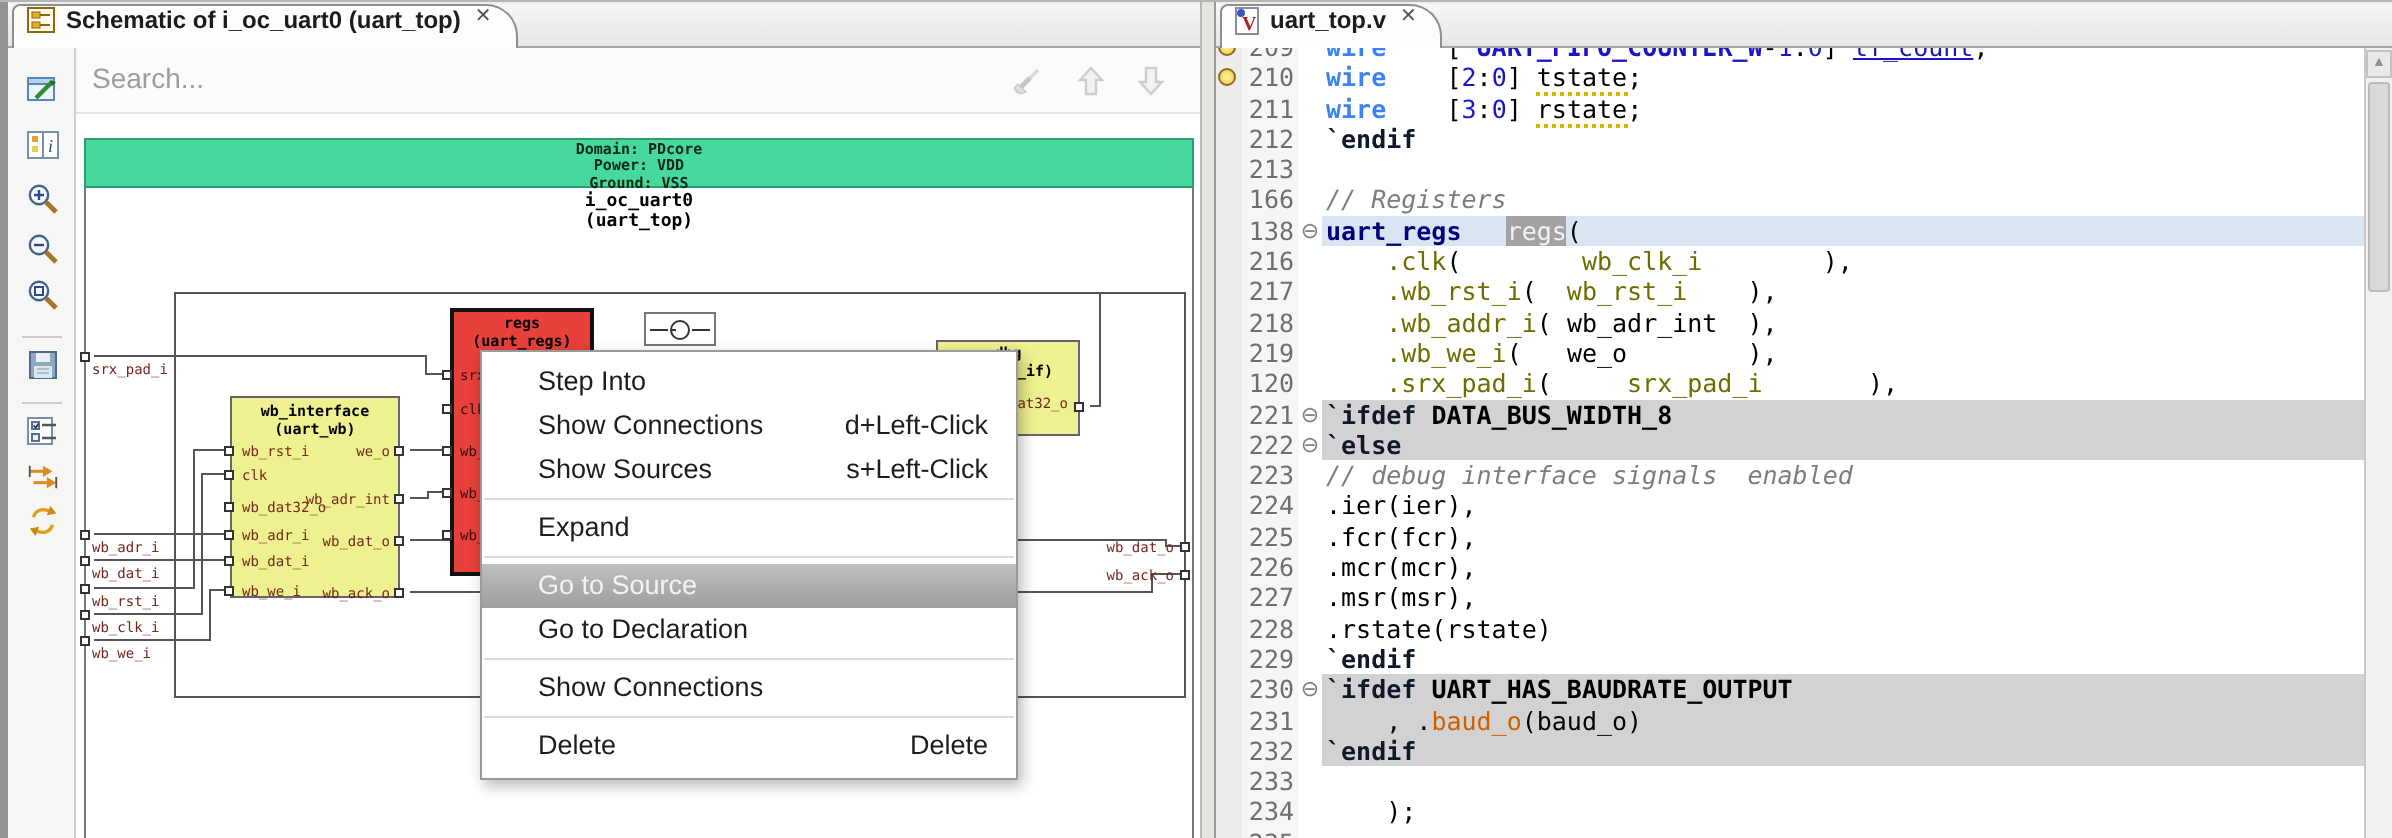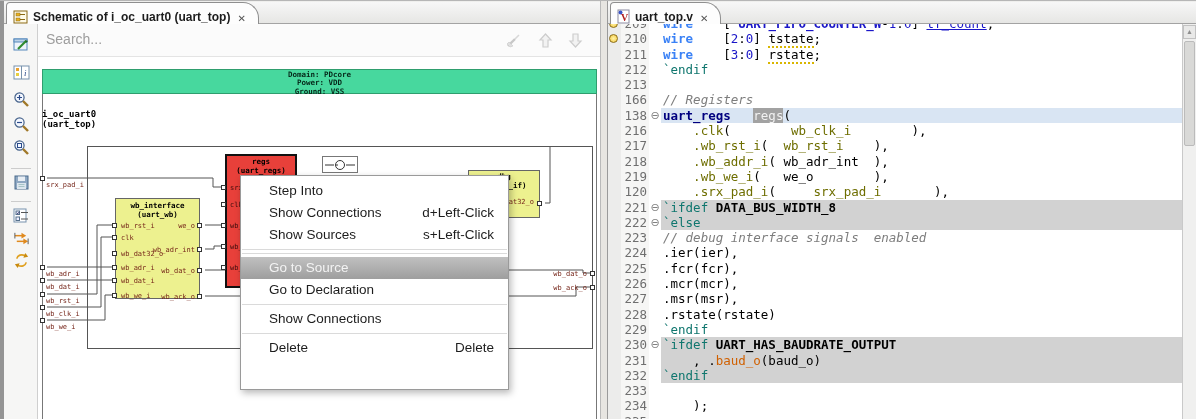--- a/index.html
+++ b/index.html
@@ -4,41 +4,41 @@
 <style>
   *{box-sizing:border-box;margin:0;padding:0}
   html,body{background:#fff}
   .app{position:relative;width:1196px;height:419px;overflow:hidden;
        font-family:"Liberation Sans",sans-serif;background:#efefed;border-top:1px solid #b6b6b6}
   .win-edge{position:absolute;left:0;top:0;width:4px;height:419px;background:#949494;z-index:60}
 
   
   .tabbar{position:absolute;top:1px;height:22px;background:linear-gradient(#f7f7f7,#e6e6e4);
           border-bottom:1px solid #a3a3a3;z-index:5}
-  .tab{position:absolute;left:2px;top:0;height:22px;display:flex;align-items:flex-end;gap:5px;
+  .tab{position:absolute;left:2px;top:0;height:22px;display:flex;align-items:flex-start;gap:5px;
        padding:0 12px 0 6px;background:#fdfdfd;border:1px solid #8f8f8f;border-bottom:none;
        border-radius:4px 16px 0 0;font-size:12px;font-weight:bold;color:#1c1c1c;white-space:nowrap}
   .tclose{font-size:10px;color:#555;margin-left:2px;font-family:"DejaVu Sans",sans-serif}
 
   
   .vtoolbar{position:absolute;left:4px;top:23px;width:34px;height:396px;background:#f6f6f5;
             border-right:1px solid #cfcfcf;z-index:4}
   .vicon{position:absolute;left:9px;width:17px;height:17px}
   .vsep{position:absolute;left:7px;width:20px;height:1px;background:#cccccc}
   .searchrow{position:absolute;left:38px;top:23px;width:562px;height:33px;background:#fbfbfb;
              border-bottom:1px solid #e4e4e4;z-index:3}
   .search-ph{position:absolute;left:8px;top:7px;font-size:14px;color:#9d9d9d}
   .hicon{position:absolute;top:8px;width:17px;height:17px;opacity:.9}
 
   
   .canvas{position:absolute;left:38px;top:56px;width:562px;height:363px;background:#fff;overflow:hidden;z-index:2}
   .outer-rect{position:absolute;left:4px;top:12px;width:555px;height:360px;border:1px solid #777}
   .banner{position:absolute;left:4px;top:12px;width:555px;height:25px;border:1px solid #2f9e6e;
           text-align:center;font:bold 7.5px/8.3px "DejaVu Sans Mono",monospace;color:#06281a;padding-top:1px}
-  .inst-title{position:absolute;left:4px;top:52px;width:555px;
+  .inst-title{position:absolute;left:4px;top:39px;width:555px;text-align:center;
               font:bold 9px/10px "DejaVu Sans Mono",monospace;color:#000}
   .inner-rect{position:absolute;left:49px;top:89px;width:506px;height:203px;border:1px solid #555}
   .wires{position:absolute;left:0;top:0;width:562px;height:363px}
   .blk{position:absolute;border:1px solid #666;font-family:"DejaVu Sans Mono",monospace}
   .blk .btitle{text-align:center;font-size:7.5px;line-height:8.5px;font-weight:bold;color:#000;padding-top:3px}
   .pin{position:absolute;width:5px;height:5px;background:#fff;border:1px solid #333}
   .pinlab{position:absolute;font:7px/8px "DejaVu Sans Mono",monospace;color:#76261a;white-space:nowrap}
   .portlab{position:absolute;font:7px/8px "DejaVu Sans Mono",monospace;color:#76261a;white-space:nowrap}
   .symbox{position:absolute;left:284px;top:99px;width:36px;height:17px;border:1px solid #777;background:#fff}
 
@@ -58,21 +58,21 @@
   .bulb{position:absolute;left:1px;top:3px;width:9px;height:9px;border-radius:50%;
         background:radial-gradient(#fff3a8,#f4c83e);border:1px solid #8a6d1a}
   .cnum{width:28px;flex:none;text-align:right;color:#6f6f6f;background:#f6f6f5;padding-right:2px}
   .cfold{width:12px;flex:none;text-align:center;color:#818181;font:11px/15px "DejaVu Sans",sans-serif}
   .ccode{flex:1;padding-left:2px;color:#000}
   .bg-cur{background:#d9e5f3}
   .bg-gray{background:#d2d2d2}
   .tk-kw{color:#3b82f6;font-weight:bold}
   .tk-pl{color:#000}
   .tk-nu{color:#1a16c8}
-  .tk-pp{color:#0f766e;font-weight:normal}
+  .tk-pp{color:#0f172a;font-weight:bold}
   .tk-ppn{color:#000;font-weight:bold}
   .tk-cm{color:#7d7d7d;font-style:italic}
   .tk-inst{color:#00007f;font-weight:bold}
   .tk-occ{background:#a2a2a2;color:#f2f2f2}
   .tk-fm{color:#6e6e00;}
   .tk-or{color:#d06000}
   .tk-lk{color:#1a16c8;text-decoration:underline}
   .tk-wv{color:#000;border-bottom:2px dotted #d9b600}
   .tk-mac{color:#1a16c8;font-weight:bold}
 
@@ -292,20 +292,23 @@
         </div>
         <div class="mitem">
           <span>Show Connections</span>
           <span class="msc">d+Left-Click</span>
         </div>
         <div class="mitem">
           <span>Show Sources</span>
           <span class="msc">s+Left-Click</span>
         </div>
         <div class="msep"></div>
+        <div class="mitem">
+          <span>Expand</span>
+        </div>
         <div class="msep"></div>
         <div class="mitem hl">
           <span>Go to Source</span>
         </div>
         <div class="mitem">
           <span>Go to Declaration</span>
         </div>
         <div class="msep"></div>
         <div class="mitem">
           <span>Show Connections</span>

